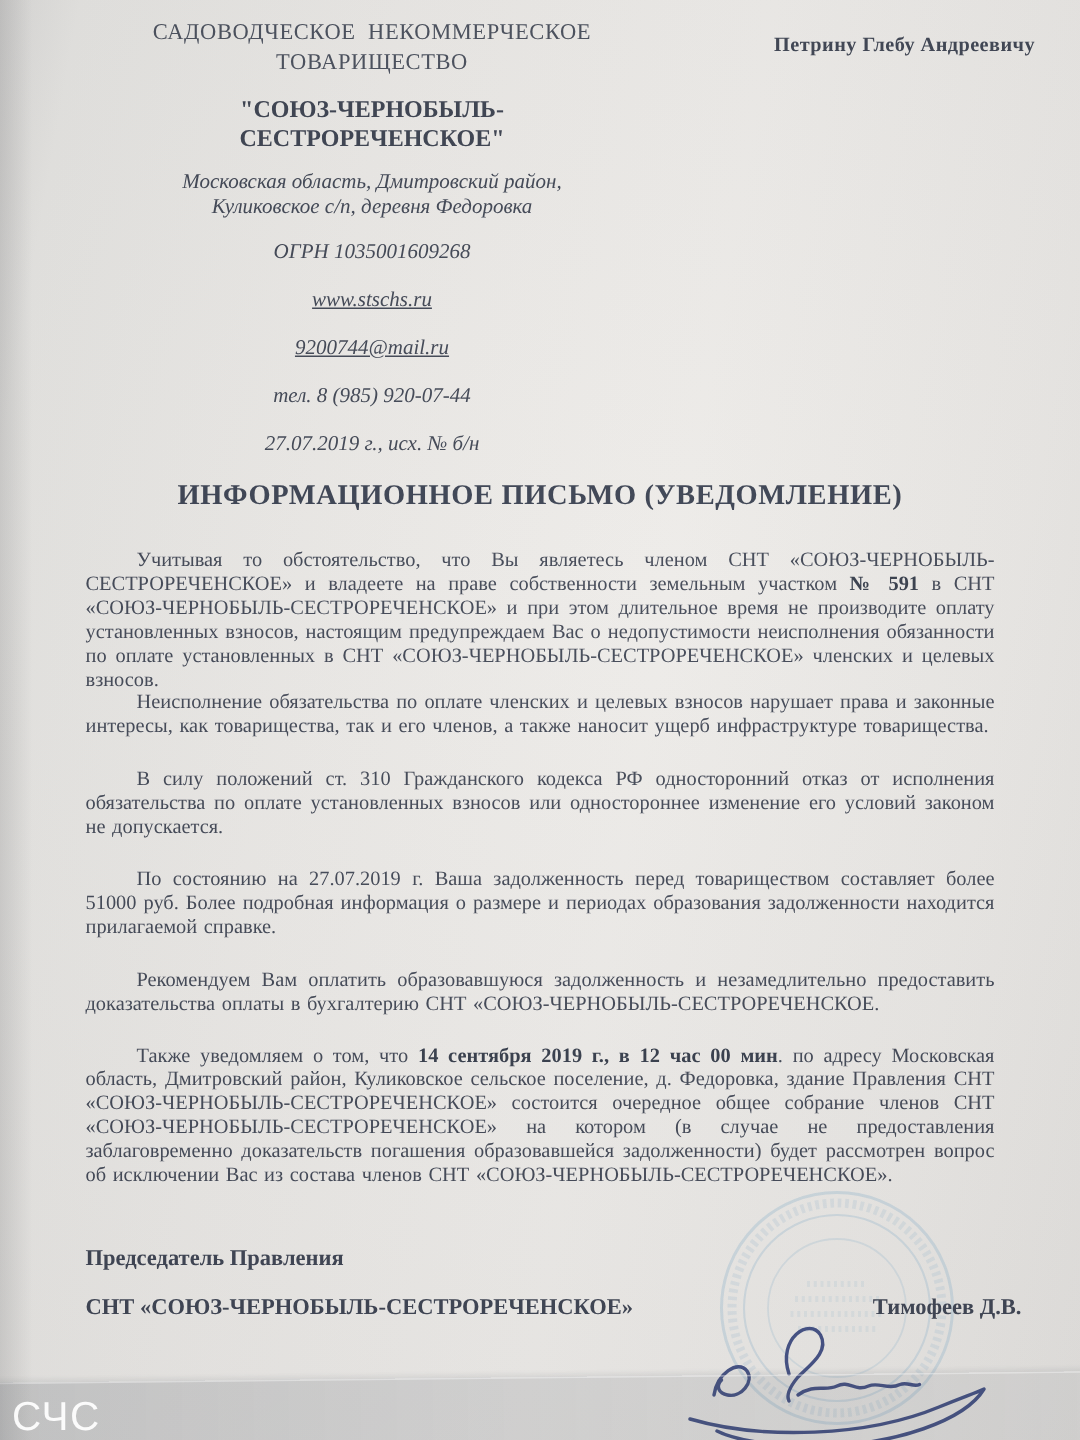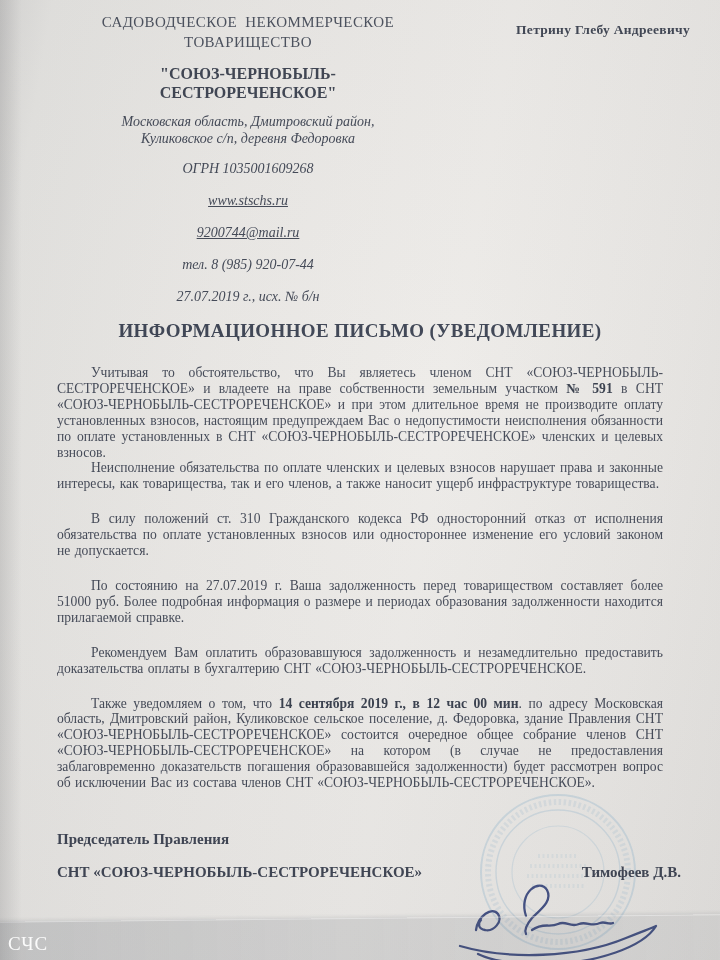--- a/index.html
+++ b/index.html
@@ -96,22 +96,22 @@
     background: linear-gradient(to right, rgba(72,80,92,0.20), rgba(72,80,92,0.08));
     border-top: 1px solid rgba(255,255,255,0.45);
     box-shadow: 0 -2px 3px rgba(80,86,96,0.10);
     transform: rotate(-0.6deg);
     z-index: 5; pointer-events: none;
   }
 
   
   .watermark {
     position: absolute; left: 8px; top: 928px;
-    font-family: Liberation Serif, serif;
-    font-size: 19px; line-height: 32px;
+    font-family: Liberation Sans, sans-serif;
+    font-size: 27px; line-height: 32px;
     color: rgba(255,255,255,0.93);
     letter-spacing: 1px;
     z-index: 7;
   }
 </style>
 </head>
 <body>
 
 <div class="photo">
   <div class="page">

